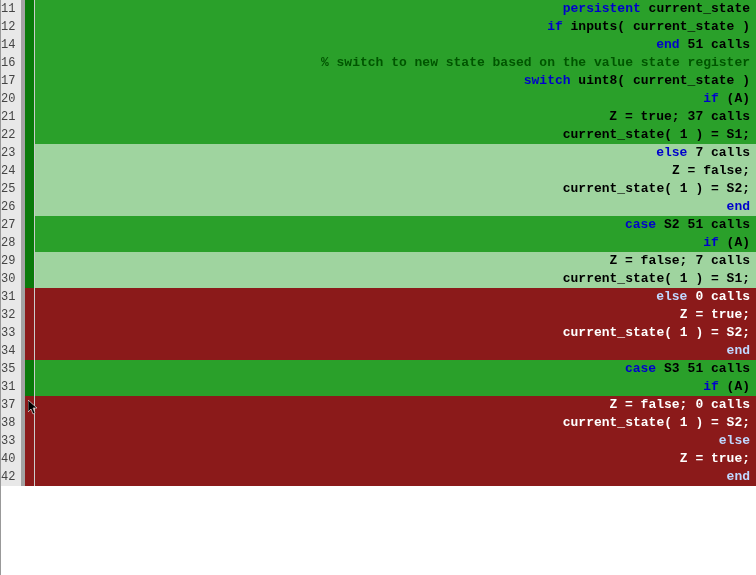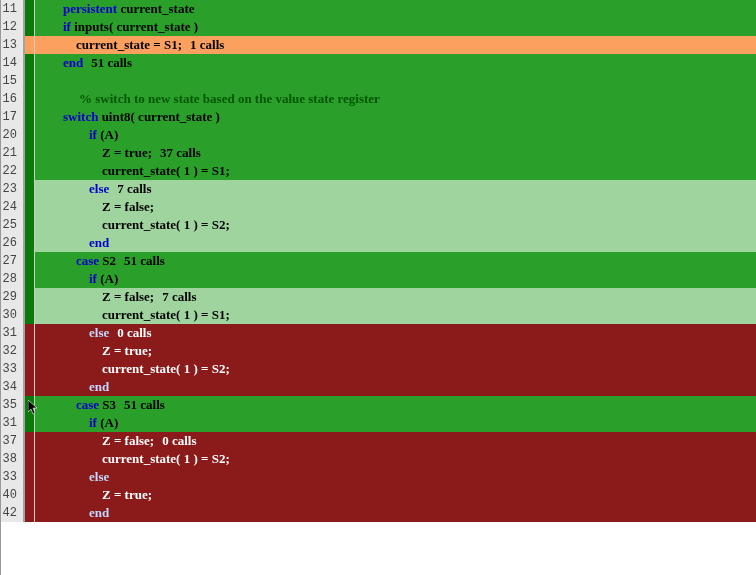--- a/index.html
+++ b/index.html
@@ -25,39 +25,39 @@
     align-items: stretch;
   }
   .lineno {
     width: 24px;
     text-align: right;
     padding-right: 6px;
     color: #444;
     background: #e8e8e8;
     font-weight: normal;
     font-size: 12px;
-    border-right: 2px solid #a3a3a3;
+    border-right: 4px solid #a3a3a3;
     user-select: none;
   }
   .marker {
     width: 10px;
     background: #fff;
     border-right: 1px solid #ccc;
   }
   .marker.green { background: #0a7a0a; }
   .marker.red { background: #8b1a1a; }
   .marker.hl { background: #fca060; }
   .code {
     flex: 1;
     display: flex;
-    justify-content: flex-start;
+    justify-content: flex-end;
     padding-left: 2px;
+    padding-right: 6px;
     white-space: pre;
     color: #000;
-    font-family: Liberation Serif, serif;
   }
   .code.bg-green { background: #2aa02a; color: #000; }
   .code.bg-lgreen { background: #9fd49f; color: #000; }
   .code.bg-red { background: #8b1a1a; color: #fff; }
   .code.bg-hl { background: #fca060; color: #000; }
   .calls { padding-left: 8px; }
   .kw { color: #0000cc; }
   .bg-dgreen .kw, .bg-red .kw { color: #c0d8ff; }
   .cm { color: #005500; margin-left: 16px; }
   .cursor {
@@ -77,33 +77,23 @@
       <div class="lineno">11</div>
       <div class="marker green"></div>
       <div class="code bg-green"><span>        <span class="kw">persistent</span><span> current_state</span></span></div>
     </div>
     <div class="line">
       <div class="lineno">12</div>
       <div class="marker green"></div>
       <div class="code bg-green"><span>        <span class="kw">if</span><span> inputs( current_state )</span></span></div>
     </div>
     <div class="line">
-      <div class="lineno">13</div>
-      <div class="marker hl"></div>
-      <div class="code bg-hl"><span>            <span>current_state = S1;</span></span><span class="calls">1 calls</span></div>
-    </div>
-    <div class="line">
       <div class="lineno">14</div>
       <div class="marker green"></div>
       <div class="code bg-green"><span>        <span class="kw">end</span></span><span class="calls">51 calls</span></div>
-    </div>
-    <div class="line">
-      <div class="lineno">15</div>
-      <div class="marker green"></div>
-      <div class="code bg-green"><span><span></span></span></div>
     </div>
     <div class="line">
       <div class="lineno">16</div>
       <div class="marker green"></div>
       <div class="code bg-green"><span>        <span class="cm">% switch to new state based on the value state register</span></span></div>
     </div>
     <div class="line">
       <div class="lineno">17</div>
       <div class="marker green"></div>
       <div class="code bg-green"><span>        <span class="kw">switch</span><span> uint8( current_state )</span></span></div>

